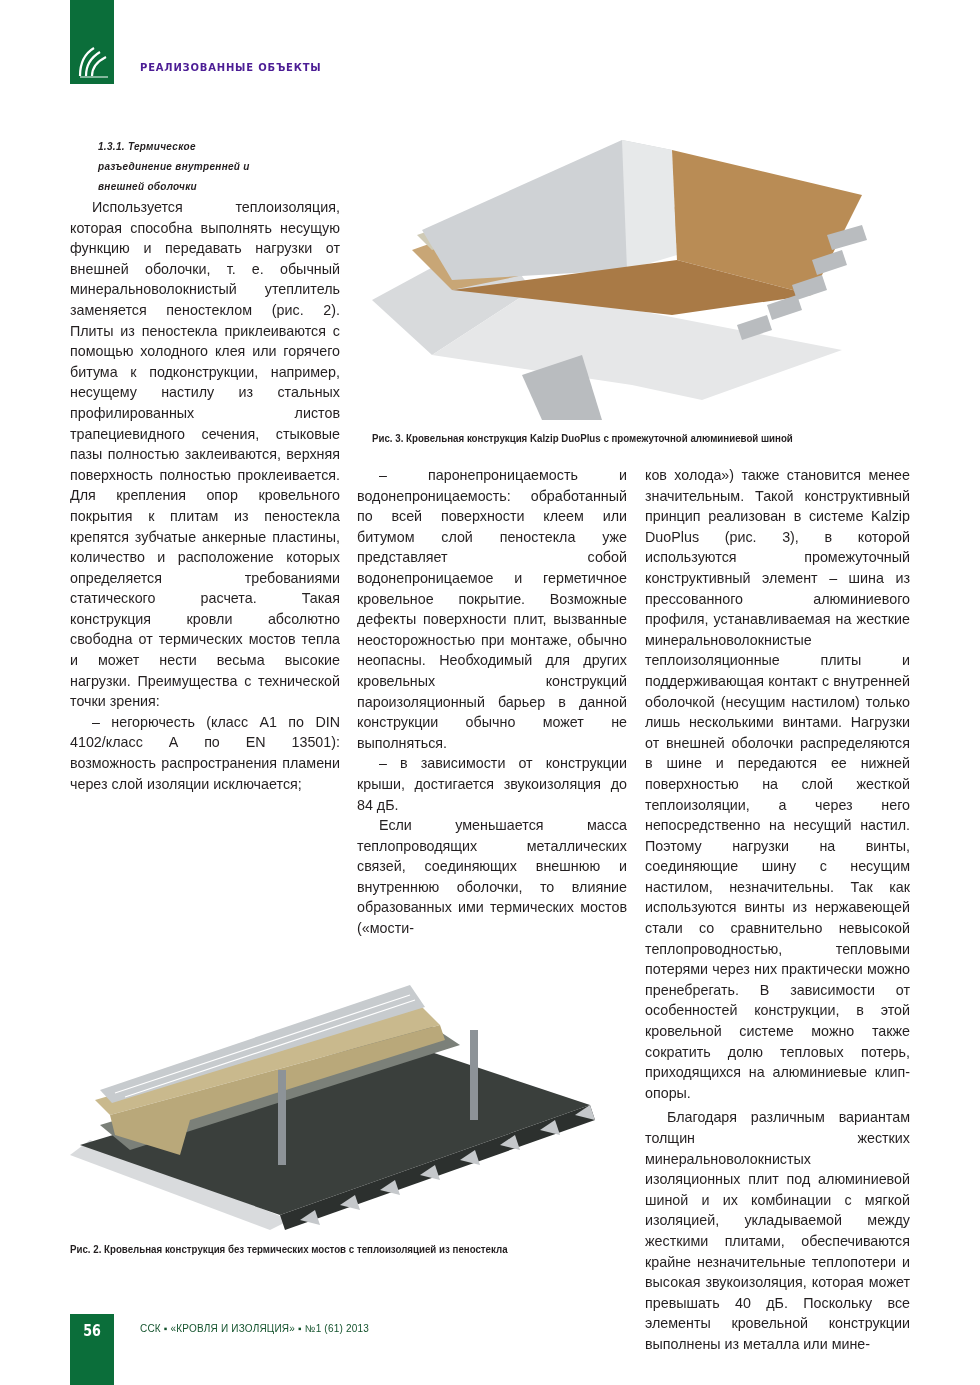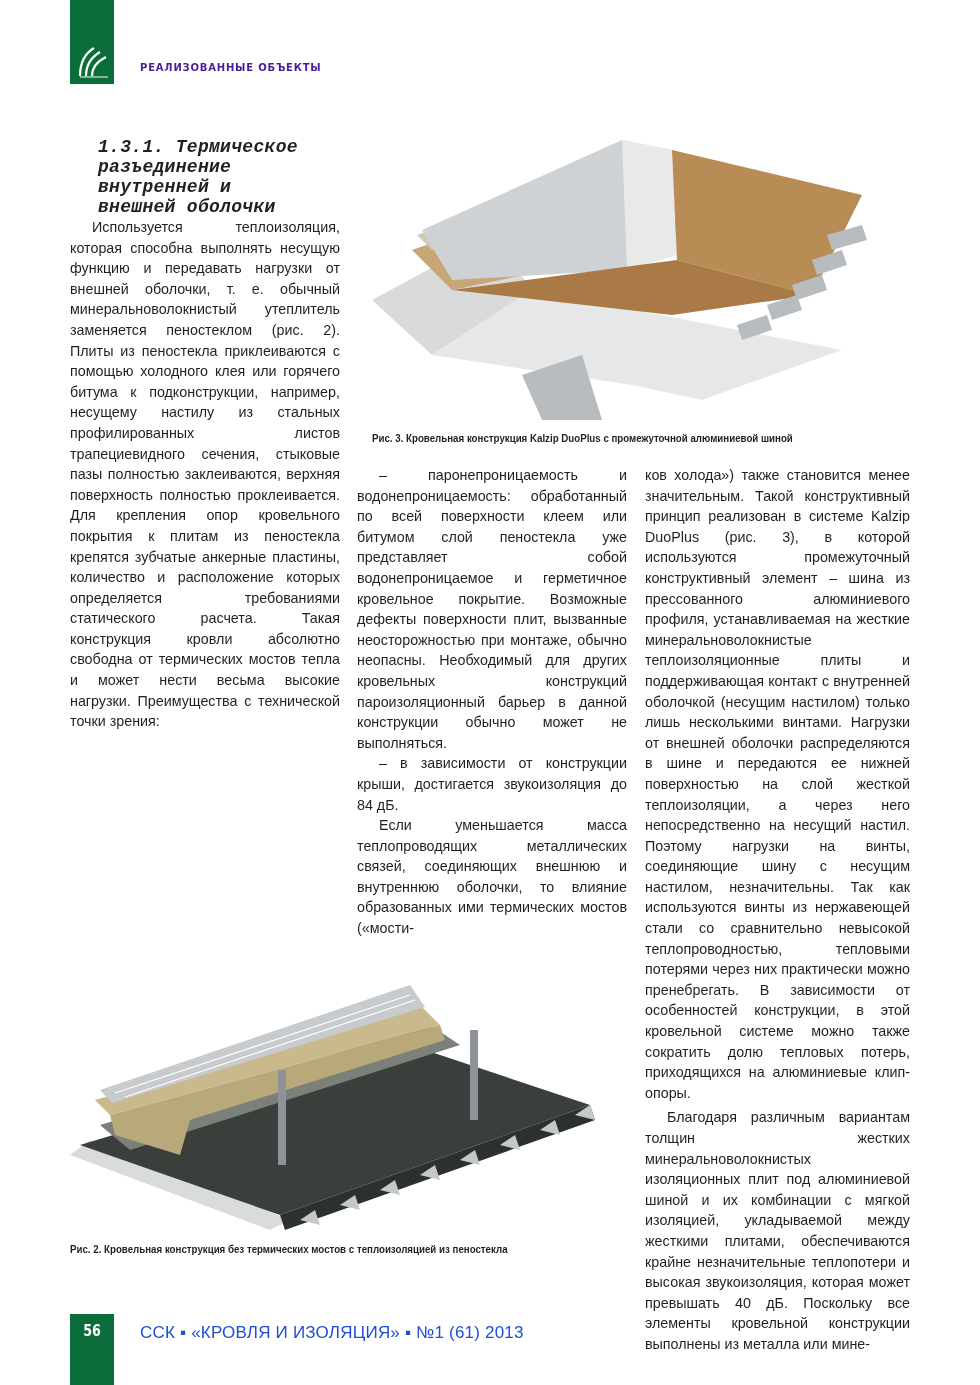--- a/index.html
+++ b/index.html
@@ -7,35 +7,35 @@
   body { position:relative; font-family:"Liberation Sans", sans-serif; color:#231f20; }
 
   .green-tab-top { position:absolute; left:70px; top:0; width:44px; height:84px; background:#0b6e3a; }
   .green-tab-bottom { position:absolute; left:70px; top:1314px; width:44px; height:71px; background:#0b6e3a; }
   .logo { position:absolute; left:74px; top:40px; width:36px; height:40px; }
   .section-header { position:absolute; left:140px; top:62px; font-weight:bold; font-size:10px; letter-spacing:0.8px; color:#4c1d95; font-family:"DejaVu Sans", sans-serif; }
 
   .col { position:absolute; font-size:14.3px; line-height:20.6px; text-align:justify; }
   .col p { text-indent:0; }
   .col p.ind { text-indent:22px; }
-  .heading { font-family:Liberation Mono, monospace; font-weight:bold; font-style:italic; font-size:18px; line-height:20px; padding-left:28px; letter-spacing:0.3px; }
+  .heading { font-family:Liberation Sans, sans-serif; font-weight:bold; font-style:italic; font-size:10px; line-height:20px; padding-left:28px; letter-spacing:0.3px; }
 
   .col1 { left:70px; top:137px; width:270px; }
   .col2 { left:357px; top:465px; width:270px; }
   .col3 { left:645px; top:465px; width:265px; }
 
   .caption { position:absolute; font-family:"Liberation Sans", sans-serif; font-weight:bold; font-size:11.3px; color:#231f20; transform:scaleX(0.86); transform-origin:left center; white-space:nowrap; }
   .cap3 { left:372px; top:432px; }
   .cap2 { left:70px; top:1243px; }
 
   .fig3 { position:absolute; left:372px; top:140px; width:515px; height:280px; }
   .fig2 { position:absolute; left:70px; top:985px; width:560px; height:245px; }
 
   .page-num { position:absolute; left:70px; top:1322px; width:44px; text-align:center; color:#fff; font-weight:bold; font-size:15px; font-family:"DejaVu Sans", sans-serif; transform:scaleX(0.85); }
-  .footer-text { position:absolute; left:140px; top:1323px; font-size:17px; color:#1d4ed8; letter-spacing:0.2px; }
+  .footer-text { position:absolute; left:140px; top:1323px; font-size:10px; color:#14532d; letter-spacing:0.2px; }
 </style>
 </head>
 <body>
 
 <div class="green-tab-top"></div>
 <svg class="logo" viewBox="0 0 36 40">
   <path d="M6 36 C6 24 10 14 20 8" stroke="#fff" stroke-width="2.2" fill="none"></path>
   <path d="M12 36 C12 26 16 18 26 12" stroke="#fff" stroke-width="2.2" fill="none"></path>
   <path d="M18 36 C18 28 22 22 32 17" stroke="#fff" stroke-width="2.2" fill="none"></path>
   <path d="M6 37 L34 37" stroke="#fff" stroke-width="1"></path>
@@ -62,20 +62,21 @@
 </svg>
 <div class="caption cap3">Рис. 3. Кровельная конструкция Kalzip DuoPlus с промежуточной алюминиевой шиной</div>
 
 <div class="col col1">
   <div class="heading">
     <div>1.3.1. Термическое</div>
     <div>разъединение внутренней и</div>
     <div>внешней оболочки</div>
   </div>
   <p class="ind">Используется теплоизоляция, которая способна выполнять несущую функцию и передавать нагрузки от внешней оболочки, т. е. обычный минеральноволокнистый утеплитель заменяется пеностеклом (рис. 2). Плиты из пеностекла приклеиваются с помощью холодного клея или горячего битума к подконструкции, например, несущему настилу из стальных профилированных листов трапециевидного сечения, стыковые пазы полностью заклеиваются, верхняя поверхность полностью проклеивается. Для крепления опор кровельного покрытия к плитам из пеностекла крепятся зубчатые анкерные пластины, количество и расположение которых определяется требованиями статического расчета. Такая конструкция кровли абсолютно свободна от термических мостов тепла и может нести весьма высокие нагрузки. Преимущества с технической точки зрения:</p>
+  <p class="ind">– негорючесть (класс А1 по DIN 4102/класс А по EN 13501): возможность распространения пламени через слой изоляции исключается;</p>
 </div>
 
 <div class="col col2">
   <p class="ind">– паронепроницаемость и водонепроницаемость: обработанный по всей поверхности клеем или битумом слой пеностекла уже представляет собой водонепроницаемое и герметичное кровельное покрытие. Возможные дефекты поверхности плит, вызванные неосторожностью при монтаже, обычно неопасны. Необходимый для других кровельных конструкций пароизоляционный барьер в данной конструкции обычно может не выполняться.</p>
   <p class="ind">– в зависимости от конструкции крыши, достигается звукоизоляция до 84 дБ.</p>
   <p class="ind">Если уменьшается масса теплопроводящих металлических связей, соединяющих внешнюю и внутреннюю оболочки, то влияние образованных ими термических мостов («мости-</p>
 </div>
 
 <div class="col col3">
   <p>ков холода») также становится менее значительным. Такой конструктивный принцип реализован в системе Kalzip DuoPlus (рис. 3), в которой используются промежуточный конструктивный элемент – шина из прессованного алюминиевого профиля, устанавливаемая на жесткие минеральноволокнистые теплоизоляционные плиты и поддерживающая контакт с внутренней оболочкой (несущим настилом) только лишь несколькими винтами. Нагрузки от внешней оболочки распределяются в шине и передаются ее нижней поверхностью на слой жесткой теплоизоляции, а через него непосредственно на несущий настил. Поэтому нагрузки на винты, соединяющие шину с несущим настилом, незначительны. Так как используются винты из нержавеющей стали со сравнительно невысокой теплопроводностью, тепловыми потерями через них практически можно пренебрегать. В зависимости от особенностей конструкции, в этой кровельной системе можно также сократить долю тепловых потерь, приходящихся на алюминиевые клип-опоры.</p>

